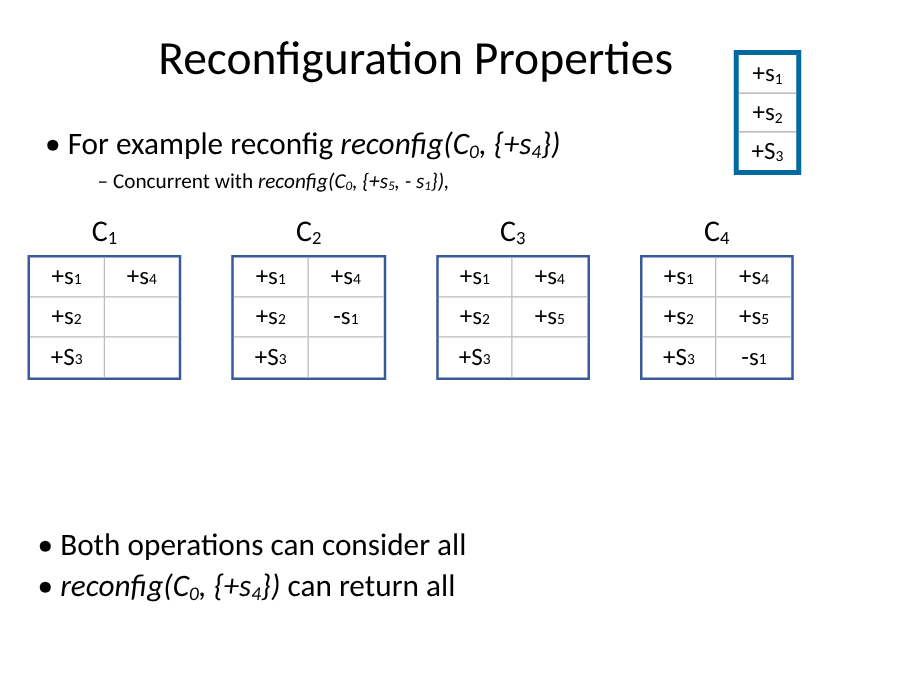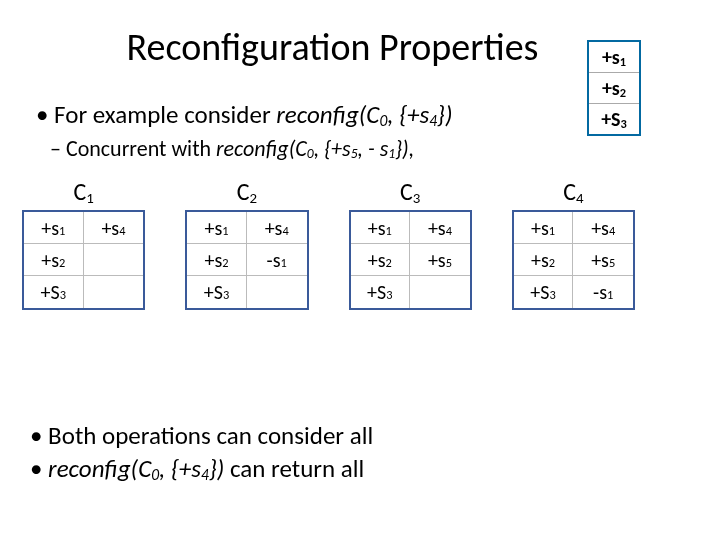--- a/index.html
+++ b/index.html
@@ -1,26 +1,26 @@
 <!DOCTYPE html>
 <html><head>
 <meta charset="utf-8">
 <style>
   * { box-sizing: border-box; margin: 0; padding: 0; }
   html, body { width: 720px; height: 540px; background: #fff; font-family: Calibri, Arial, sans-serif; color: #000; }
   .slide { position: relative; width: 665px; height: 540px; padding: 18px 30px 0 30px; }
   .title { font-size: 38px; text-align: center; margin-top: 6px; margin-bottom: 28px; font-weight: 400; }
   .bullets { font-size: 25px; line-height: 1.35; }
   .bullets .l1 { margin-left: 6px; margin-bottom: 2px; }
-  .bullets .l2 { margin-left: 20px; font-size: 22px; }
+  .bullets .l2 { margin-left: 48px; font-size: 17px; }
   .ital { font-style: italic; }
   sub { font-size: 0.62em; vertical-align: baseline; position: relative; bottom: -0.18em; }
   .c0-box { position: absolute; right: 24px; top: 40px; width: 54px; }
   .c0-label { text-align: center; font-size: 24px; margin-bottom: 6px; }
-  .c0-stack { border: 2px solid #0369a1; font-weight: bold; }
+  .c0-stack { border: 4px solid #0369a1; }
   .c0-stack .cell { border-bottom: 1px solid #aaa; text-align: center; font-size: 20px; padding: 3px 0; }
   .c0-stack .cell:last-child { border-bottom: none; }
   .row { display: flex; justify-content: flex-start; gap: 40px; margin-top: 14px; margin-left: -8px; }
   .cfg { width: 140px; }
   .cfg-label { text-align: center; font-size: 24px; margin-bottom: 4px; }
   .grid { border: 2px solid #3a5a9a; display: grid; grid-template-columns: 1fr 1fr; grid-template-rows: repeat(3, 32px); }
   .gcell { border-right: 1px solid #bbb; border-bottom: 1px solid #bbb; display: flex; align-items: center; justify-content: center; font-size: 20px; padding: 0 2px; }
   .gcell:nth-child(2n) { border-right: none; }
   .gcell:nth-last-child(-n+2) { border-bottom: none; }
   .bottom { position: absolute; left: 30px; bottom: 54px; font-size: 25px; }
@@ -37,21 +37,21 @@
   <div class="c0-box">
     <div class="c0-stack">
       <div class="cell"><span>+s</span><sub>1</sub></div>
       <div class="cell"><span>+s</span><sub>2</sub></div>
       <div class="cell"><span>+S</span><sub>3</sub></div>
     </div>
   </div>
 
   <div class="bullets">
     <div class="l1">
-      <span>• For example consider </span><span class="ital"><span>reconfig(C</span><sub>0</sub><span>, </span><span>{+s</span><sub>4</sub><span>})</span></span>
+      <span>• For example reconfig </span><span class="ital"><span>reconfig(C</span><sub>0</sub><span>, </span><span>{+s</span><sub>4</sub><span>})</span></span>
     </div>
     <div class="l2">
       <span>– Concurrent with </span><span class="ital"><span>reconfig(C</span><sub>0</sub><span>, </span><span>{+s</span><sub>5</sub><span>, - s</span><sub>1</sub><span>}),</span></span>
     </div>
   </div>
 
   <div class="row">
     <div class="cfg">
       <div class="cfg-label"><span>C</span><sub>1</sub></div>
       <div class="grid">

